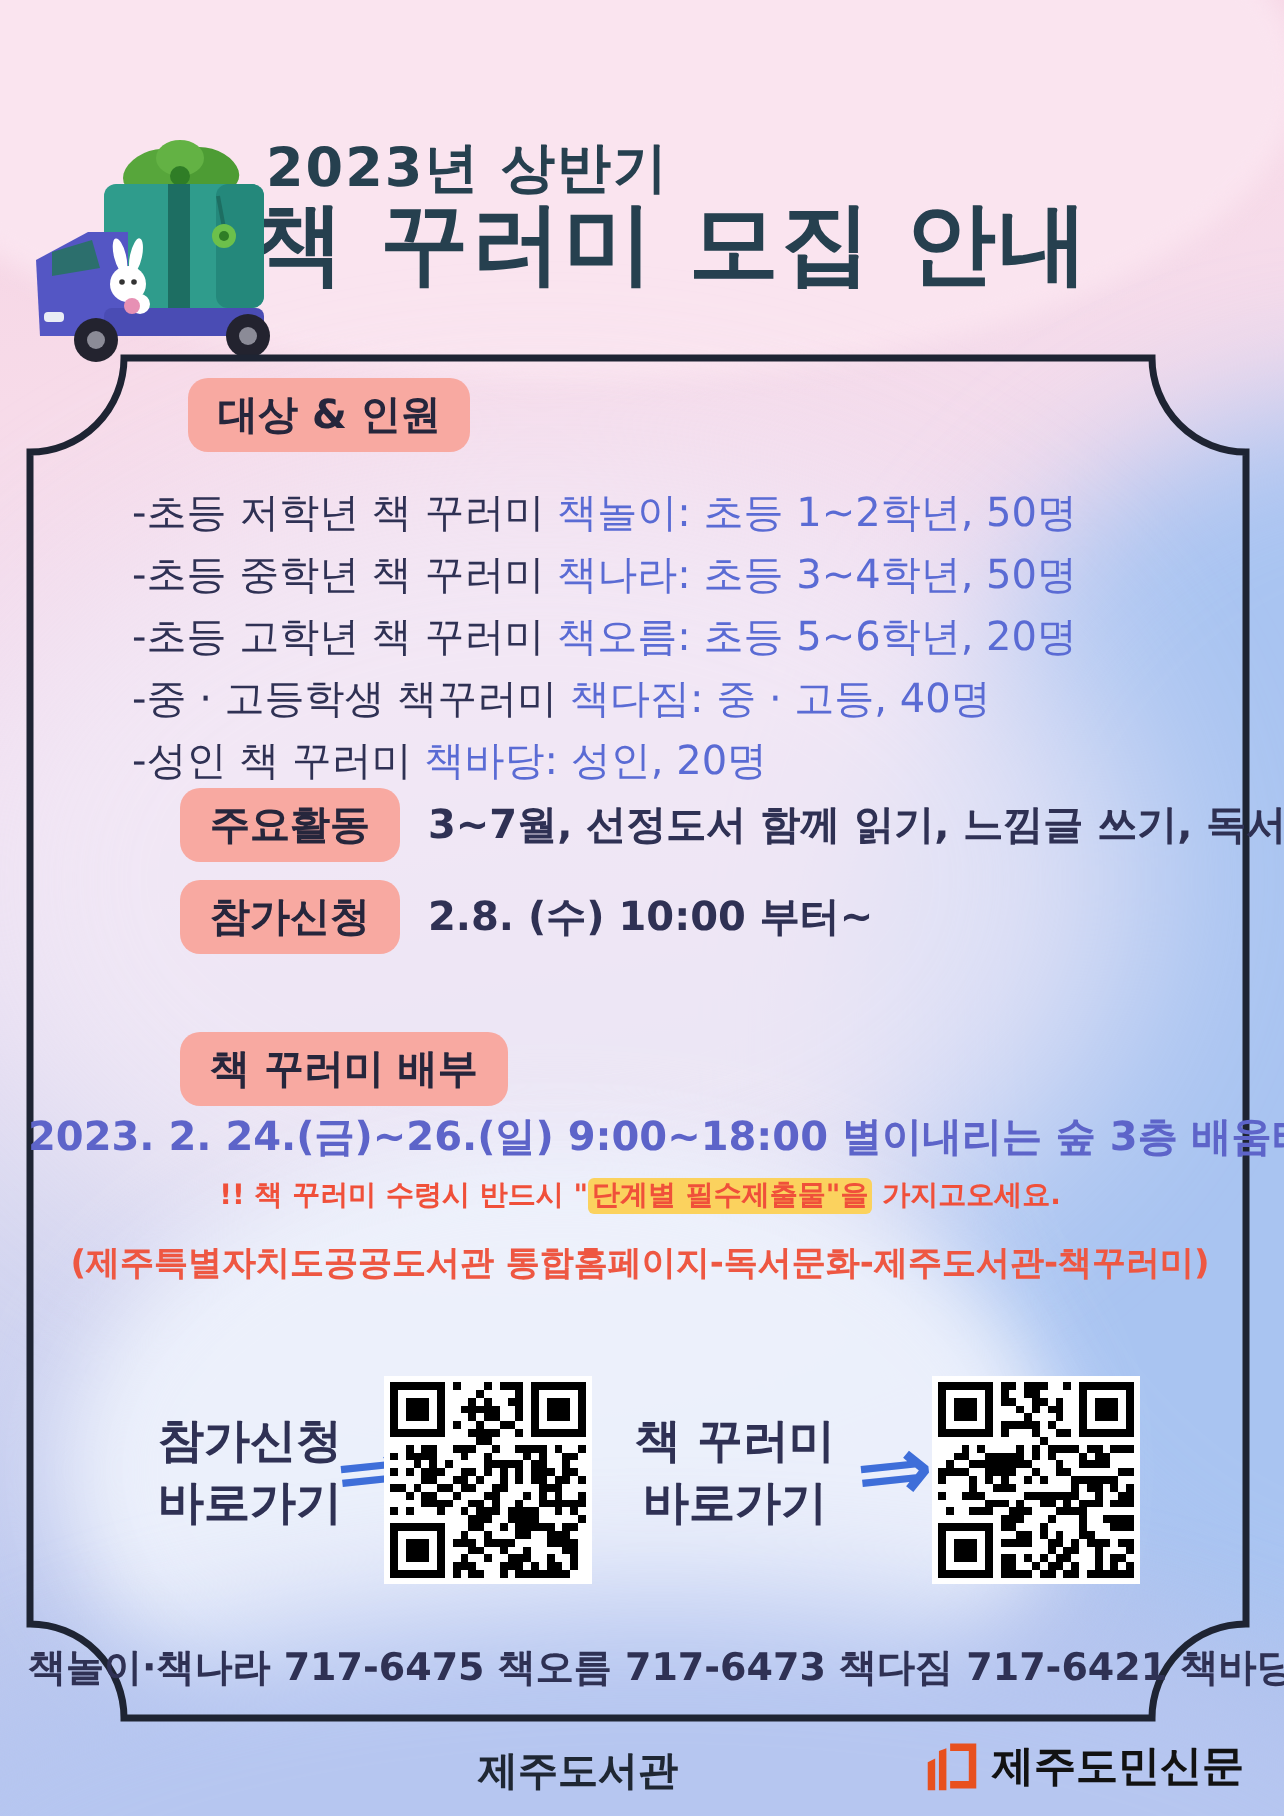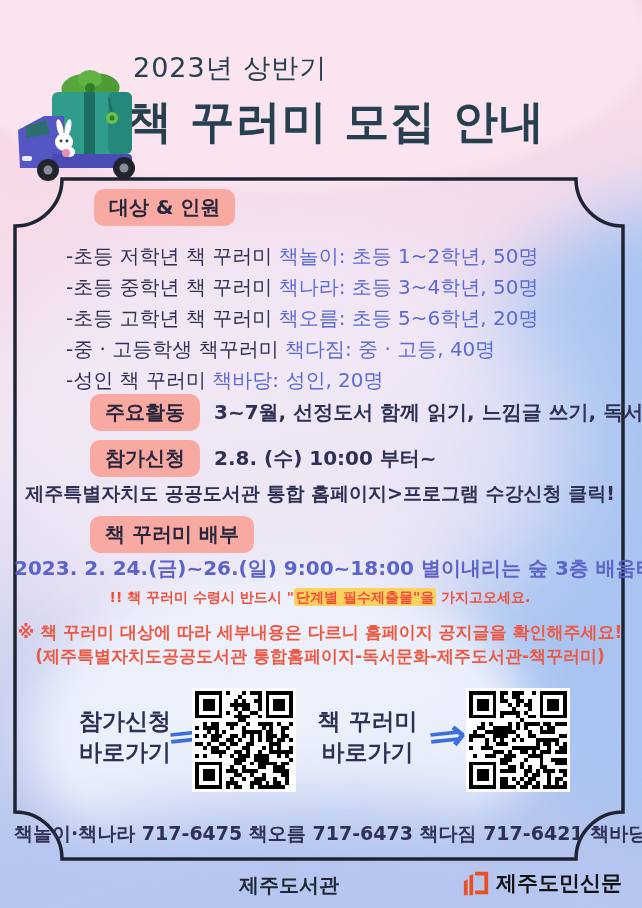--- a/index.html
+++ b/index.html
@@ -7,21 +7,21 @@
   .poster{position:relative;width:642px;height:908px;overflow:hidden;
     background:linear-gradient(170deg,#f6d3e2 0%,#f7dbe9 20%,#eedcf0 40%,#d8d8f0 58%,#bdc9ef 80%,#aebfec 100%);}
   .blob{position:absolute;border-radius:50%;pointer-events:none;}
   .blob-top-pink{left:-70px;top:-110px;width:720px;height:300px;background:#fae4ef;filter:blur(6px);}
   .blob-right-blue{left:430px;top:200px;width:520px;height:640px;background:#a9c4f1;filter:blur(34px);}
   .blob-mid-lav{left:-30px;top:230px;width:600px;height:420px;background:#f3ebf7;opacity:.75;filter:blur(46px);}
   .blob-qr-pale{left:30px;top:570px;width:500px;height:330px;background:#eef2fc;opacity:.95;filter:blur(22px);}
   .blob-bottom{left:-60px;top:800px;width:780px;height:260px;background:#b6c6f0;filter:blur(30px);}
 
   .abs{position:absolute;}
-  .subtitle{left:133px;top:50px;font-size:27px;font-weight:400;color:var(--title);letter-spacing:1px;}
+  .subtitle{left:133px;top:66px;font-size:27px;font-weight:700;color:var(--title);letter-spacing:1px;}
   .title{left:127px;top:92px;font-size:45px;font-weight:800;color:var(--title);letter-spacing:1px;}
 
   .truck{left:8px;top:68px;width:160px;height:120px;}
   .frame-svg{left:12px;top:176px;width:614px;height:686px;}
 
   .badge{display:inline-block;background:var(--badge);color:#26263c;font-weight:800;
     border-radius:10px;padding:5px 15px;font-size:20px;white-space:nowrap;margin-left:36px;}
   .badge-target{left:58px;top:189px;}
   .target-list{left:66px;top:241px;font-size:20px;font-weight:400;color:var(--navy);line-height:31px;white-space:nowrap;}
   .target-list .accent{color:var(--accent);}
@@ -118,29 +118,27 @@
 
   <div class="abs row row-activity">
     <span class="badge">주요활동</span>
     <span class="row-text">3~7월, 선정도서 함께 읽기, 느낌글 쓰기, 독서모임 등</span>
   </div>
 
   <div class="abs row row-apply">
     <span class="badge">참가신청</span>
     <span class="row-text">2.8. (수) 10:00 부터~</span>
   </div>
-  <div class="abs centered apply-note">제주특별자치도 공공도서관 통합 홈페이지&gt;프로그램 수강신청 클릭!</div>
 
   <div class="abs badge badge-dist">책 꾸러미 배부</div>
   <div class="abs centered schedule">2023. 2. 24.(금)~26.(일) 9:00~18:00 별이내리는 숲 3층 배움터</div>
   <div class="abs centered warning">
     <span>!! 책 꾸러미 수령시 반드시 "</span><span class="hl">단계별 필수제출물"을</span><span> 가지고오세요.</span>
   </div>
   <div class="abs centered notice">
-    <div>※ 책 꾸러미 대상에 따라 세부내용은 다르니 홈페이지 공지글을 확인해주세요!</div>
     <div>(제주특별자치도공공도서관 통합홈페이지-독서문화-제주도서관-책꾸러미)</div>
   </div>
 
   <div class="abs qr-label qr-label-left">
     <div>참가신청</div>
     <div>바로가기</div>
   </div>
   <div class="abs arrow arrow-1">⇒</div>
   <div class="abs qr qr-1">
       <svg viewBox="0 0 25 25" shape-rendering="crispEdges">

